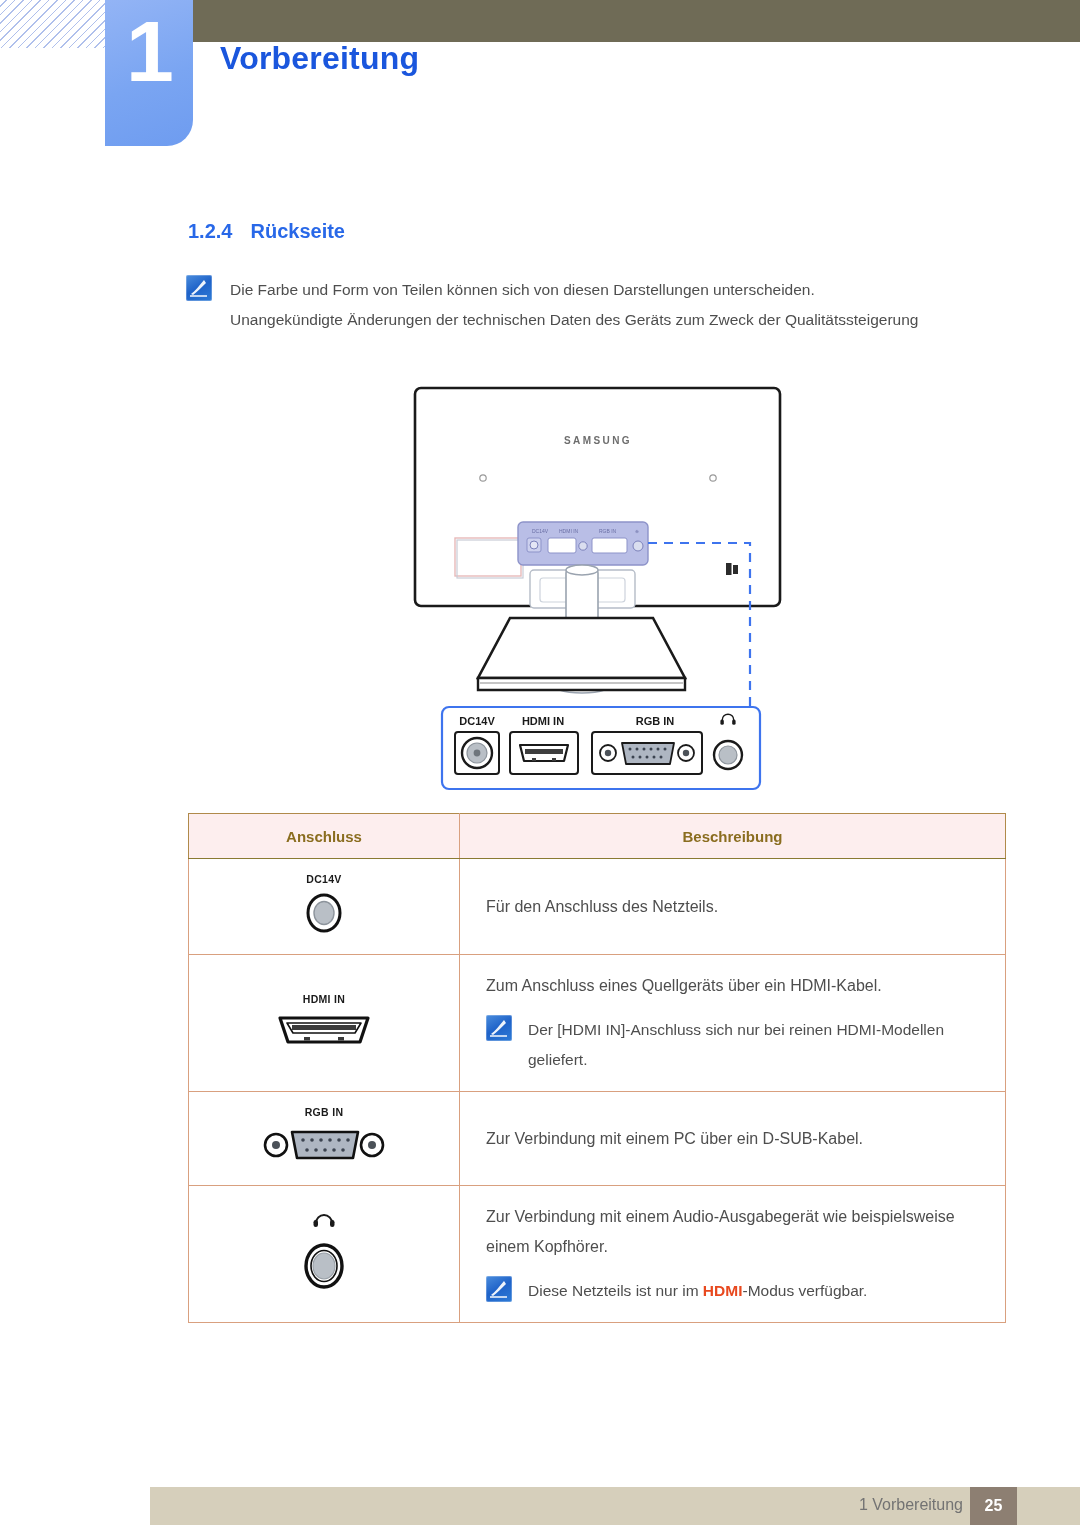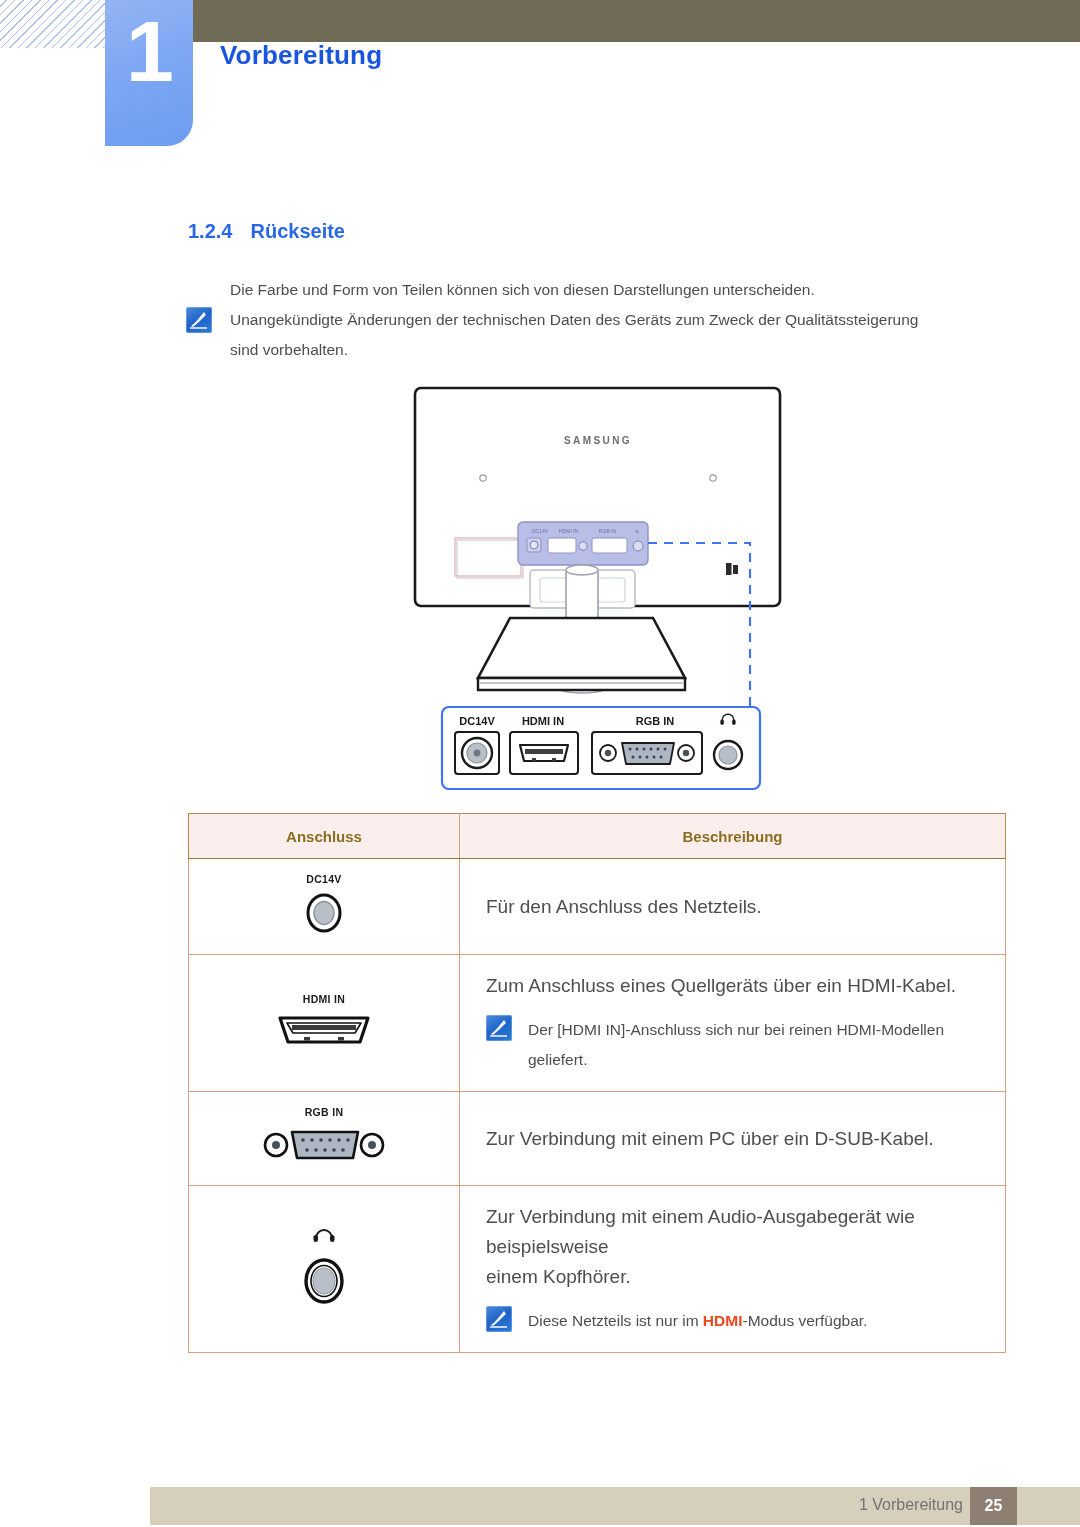--- a/index.html
+++ b/index.html
@@ -48,21 +48,21 @@
     color: #ffffff;
     font-size: 86px;
     font-weight: bold;
     line-height: 1;
     letter-spacing: -2px;
   }
   #chapter-title {
     position: absolute;
     left: 220px; top: 40px;
     color: #1a56dd;
-    font-size: 26px;
+    font-size: 32px;
     font-weight: bold;
     letter-spacing: 0.2px;
   }
 
   
   #section-heading {
     position: absolute;
     left: 188px; top: 220px;
     color: #2868e8;
     font-size: 20px;
@@ -78,21 +78,21 @@
   }
   .note-icon {
     width: 26px; height: 26px;
     flex: 0 0 26px;
     background: linear-gradient(150deg, #4b8ddd 0%, #1f63c9 48%, #2e7bd6 100%);
     border-radius: 2px;
     position: relative;
     box-shadow: inset 0 0 0 1px rgba(255,255,255,0.25);
   }
   .note-icon svg { position: absolute; left: 0; top: 0; }
-  .note-row { display: flex; align-items: center; }
+  .note-row { display: flex; align-items: flex-start; }
   .note-text {
     margin-left: 18px;
     color: #4e4e4e;
     font-size: 15.5px;
     line-height: 30px;
   }
 
   
   #figure-area {
     position: absolute;
@@ -136,21 +136,21 @@
   }
   .port-label {
     font-size: 10.5px;
     color: #1a1a1a;
     font-weight: bold;
     letter-spacing: 0.3px;
     margin-bottom: 5px;
   }
   .desc-line {
     color: #4e4e4e;
-    font-size: 19px;
+    font-size: 16px;
     line-height: 30px;
   }
   .desc-note { display: flex; align-items: flex-start; margin-top: 14px; }
   .desc-note .note-text { margin-left: 16px; }
   .hl-hdmi { color: #e8491f; font-weight: bold; }
 
   
   #footer-bar {
     position: absolute;
     left: 150px; top: 1487px;
@@ -194,21 +194,20 @@
   <div class="note-row">
     <span class="note-icon">
       <svg width="26" height="26" viewBox="0 0 26 26">
         <path d="M5 19 C9 16 13 11 18 5 L20 8 C15 13 11 17 7 20 Z" fill="#ffffff" opacity="0.92"></path>
         <path d="M4 21 L21 21" stroke="#ffffff" stroke-width="1.6" opacity="0.9"></path>
       </svg>
     </span>
     <div style="margin-left:18px;">
       <div class="note-text" style="margin-left:0">Die Farbe und Form von Teilen können sich von diesen Darstellungen unterscheiden.</div>
       <div class="note-text" style="margin-left:0">Unangekündigte Änderungen der technischen Daten des Geräts zum Zweck der Qualitätssteigerung</div>
-      <div class="note-text" style="margin-left:0">sind vorbehalten.</div>
     </div>
   </div>
 </div>
 
 <div id="figure-area">
   <svg width="830" height="420" viewBox="0 0 830 420">
 
     <rect x="235" y="8" width="365" height="218" rx="6" ry="6" fill="#ffffff" stroke="#1a1a1a" stroke-width="2.6"></rect>
 
     <text x="418" y="64" font-family="&quot;Liberation Sans&quot;, sans-serif" font-size="10" font-weight="bold" letter-spacing="2.4" fill="#6d6d6d" text-anchor="middle">SAMSUNG</text>

